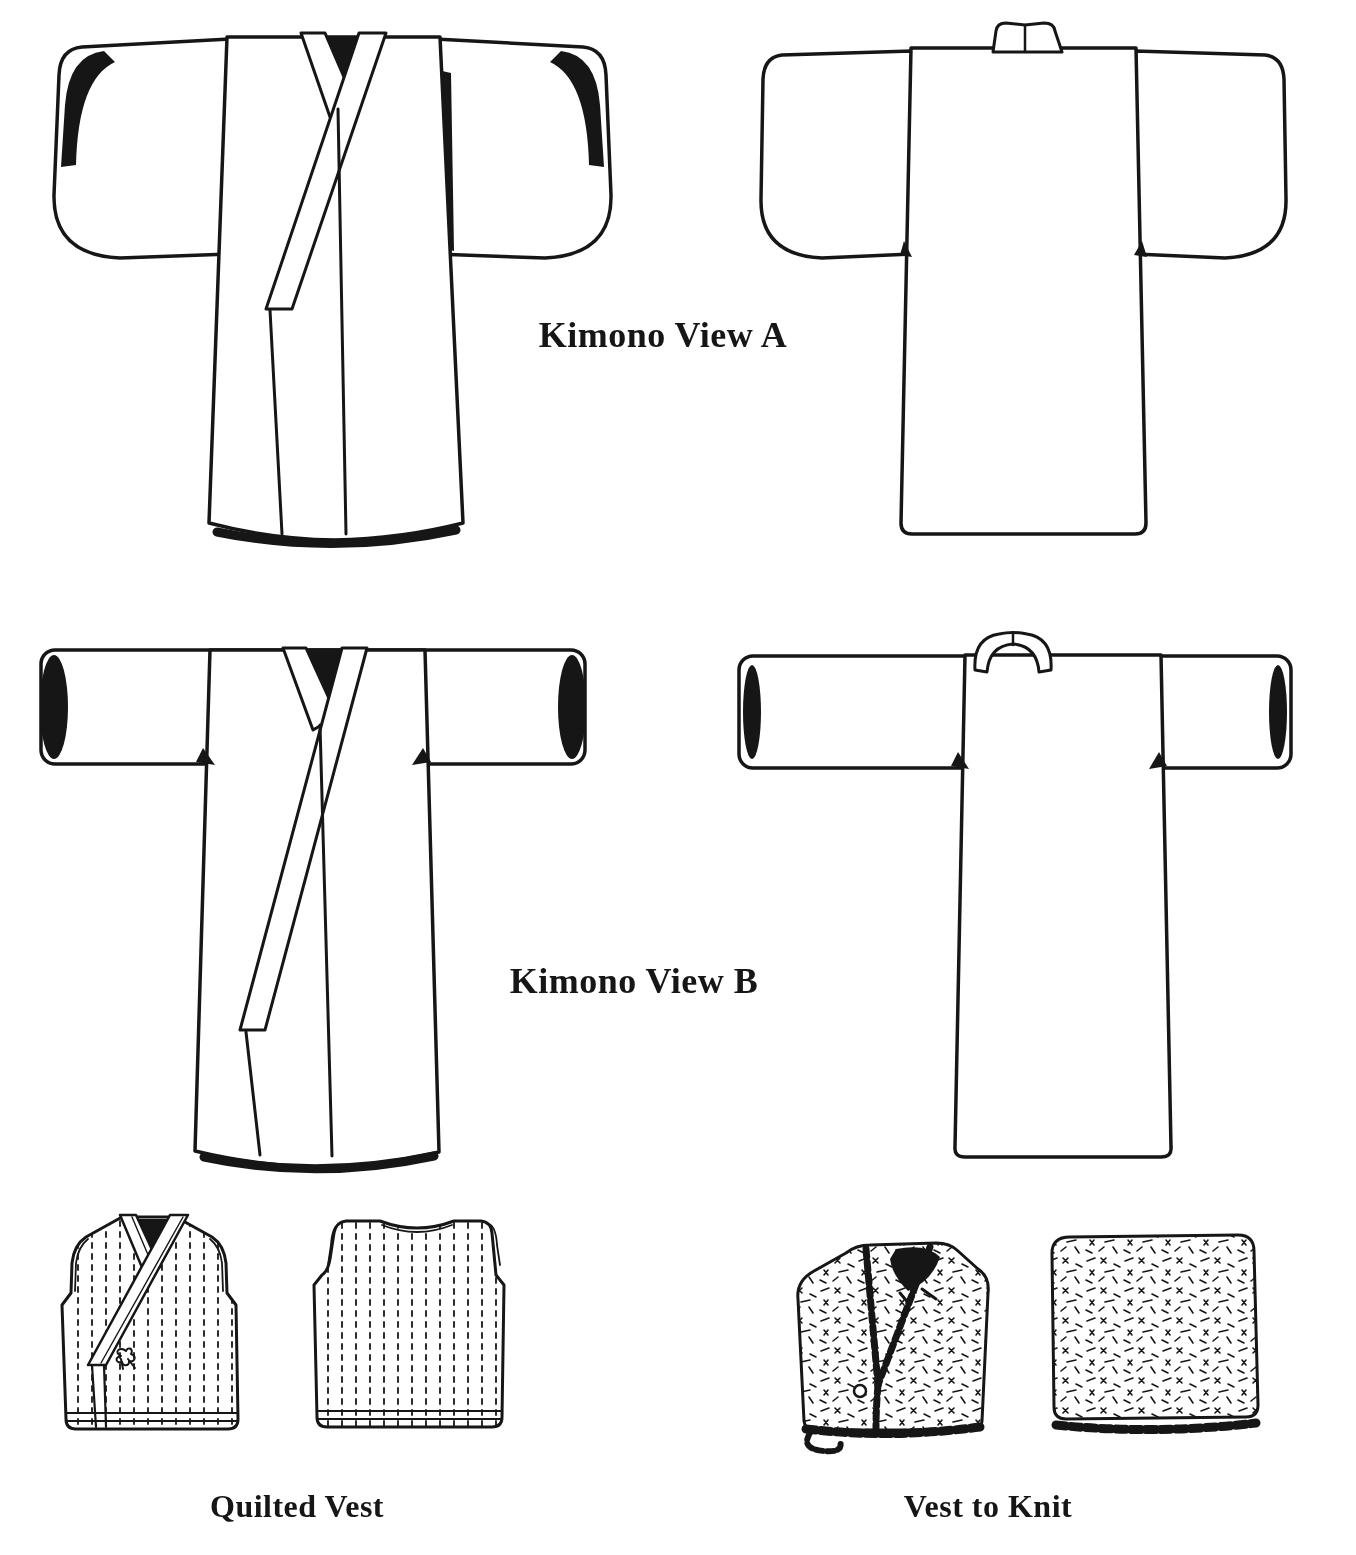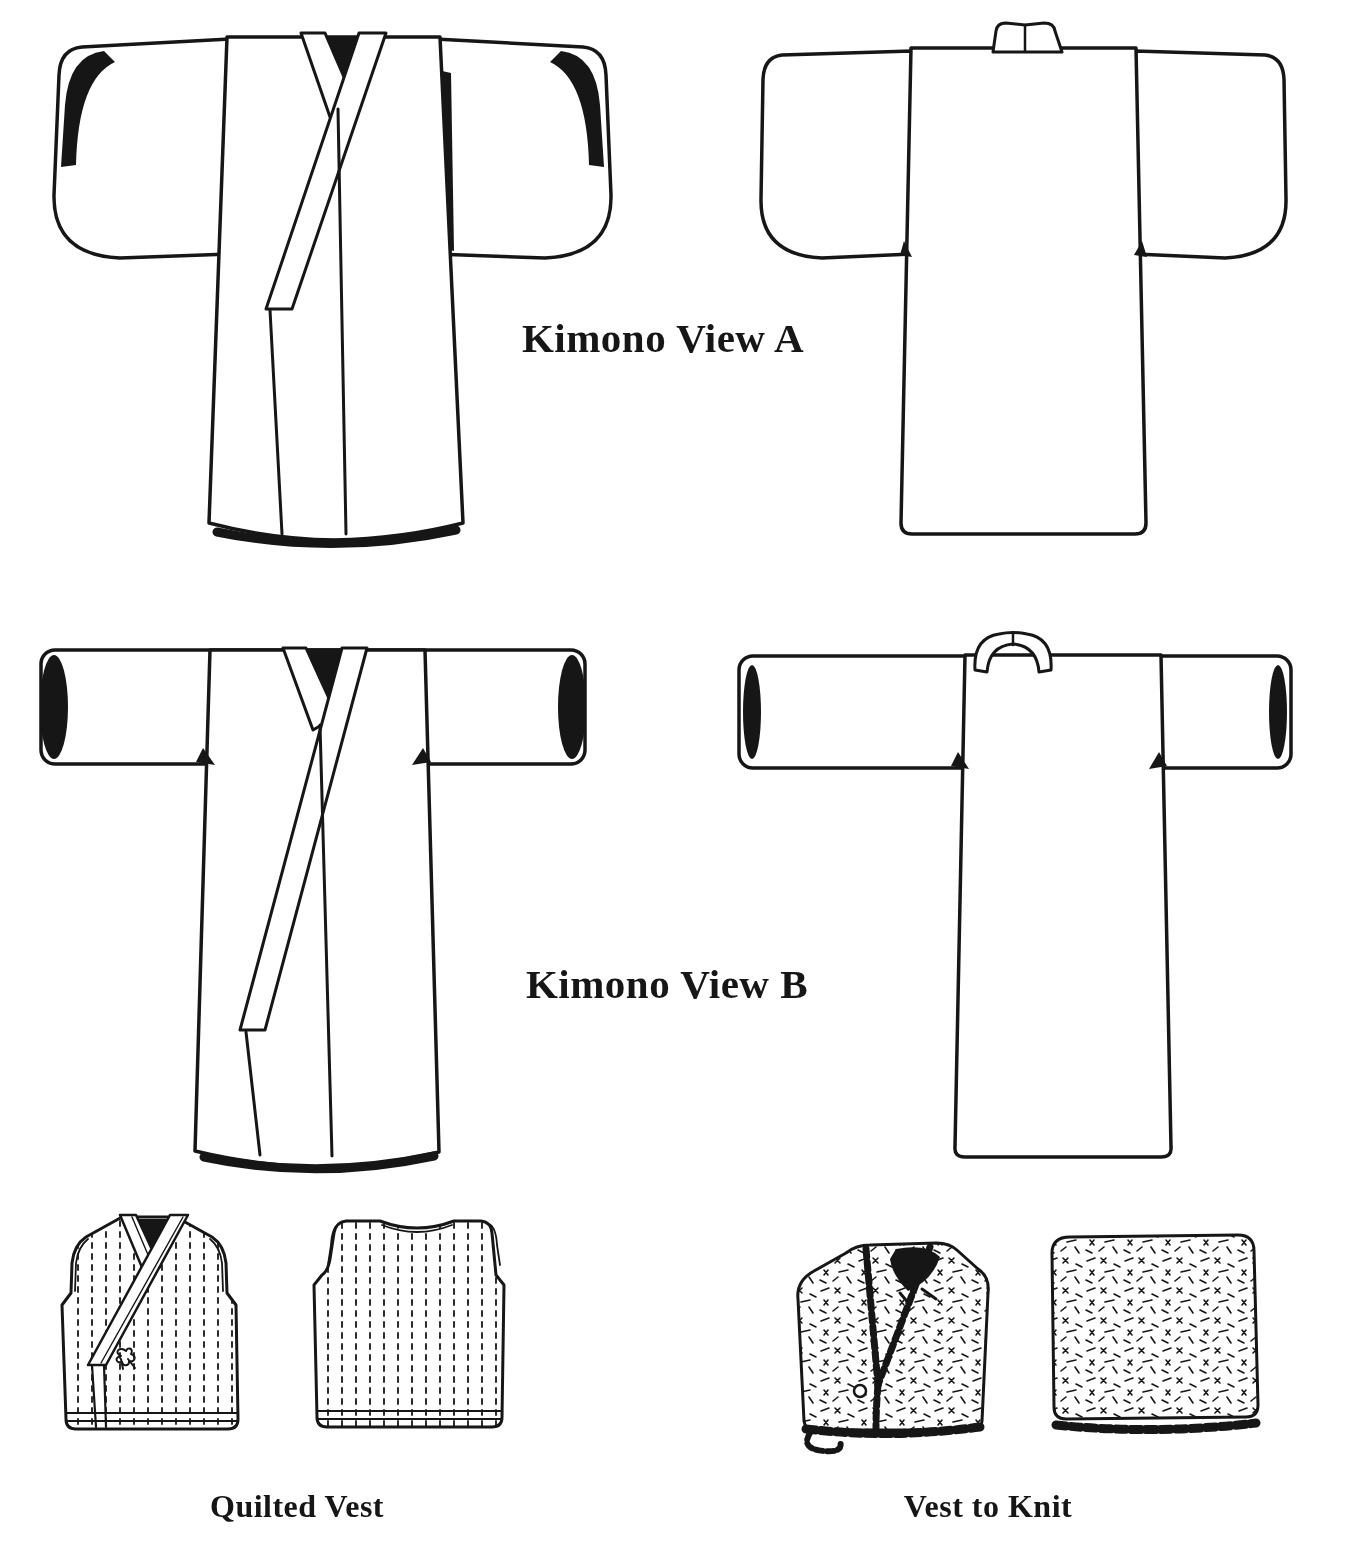--- a/index.html
+++ b/index.html
@@ -7,21 +7,21 @@
     position:relative;width:1356px;height:1555px;background:#ffffff;
     font-family:"Liberation Serif", serif;color:#161616;overflow:hidden;
   }
   .fig{position:absolute;}
   .fig svg{display:block;}
   .caption{
     position:absolute;transform:translateX(-50%);
     font-weight:bold;white-space:nowrap;color:#161616;
     letter-spacing:0.5px;
   }
-  .caption.big{font-size:41px;}
+  .caption.big{font-size:36px;}
   .caption.small{font-size:32px;text-align:right;}
   path,line,rect,circle,ellipse,polygon{vector-effect:none;}
 </style>
 </head>
 <body>
 
 <div id="sheet">
 
   <div class="fig" style="left:20px;top:5px;width:600px;height:555px;">
     <svg viewBox="0 0 600 555" width="600" height="555">
@@ -230,19 +230,19 @@
 
         <path d="M272,28 Q272,12 290,12 L458,10 Q474,10 474,26 L478,180 Q478,192 466,192 L286,194 Q274,194 274,182 Z" fill="url(#knit)" stroke-width="3"></path>
 
         <path d="M276,200 Q375,210 476,198" stroke-width="9" stroke-dasharray="10 5"></path>
       </g>
     </svg>
   </div>
 
   <div class="caption big" style="left:663px;top:314px;">Kimono View A</div>
 
-  <div class="caption big" style="left:667px;top:960px;">Kimono View B</div>
+  <div class="caption big" style="left:634px;top:960px;">Kimono View B</div>
 
   <div class="caption small" style="left:297px;top:1488px;">Quilted Vest</div>
 
   <div class="caption small" style="left:988px;top:1488px;">Vest to Knit</div>
 
 </div>
 
 </body></html>

